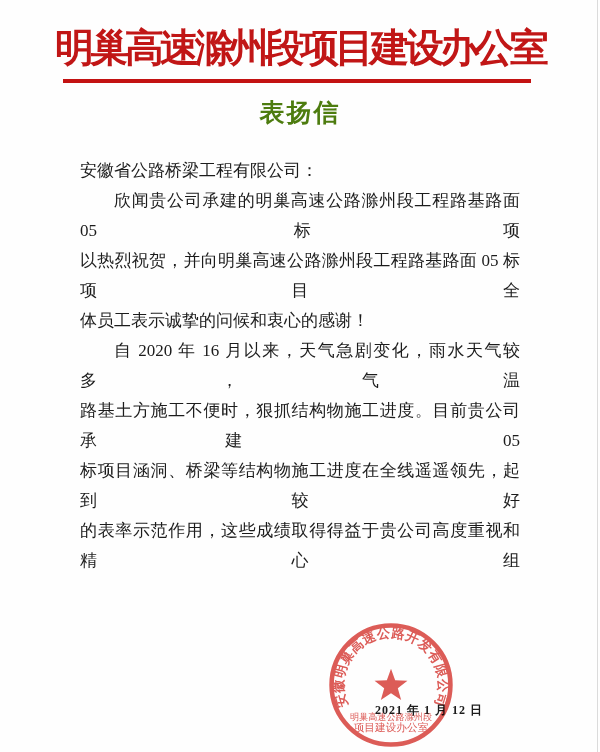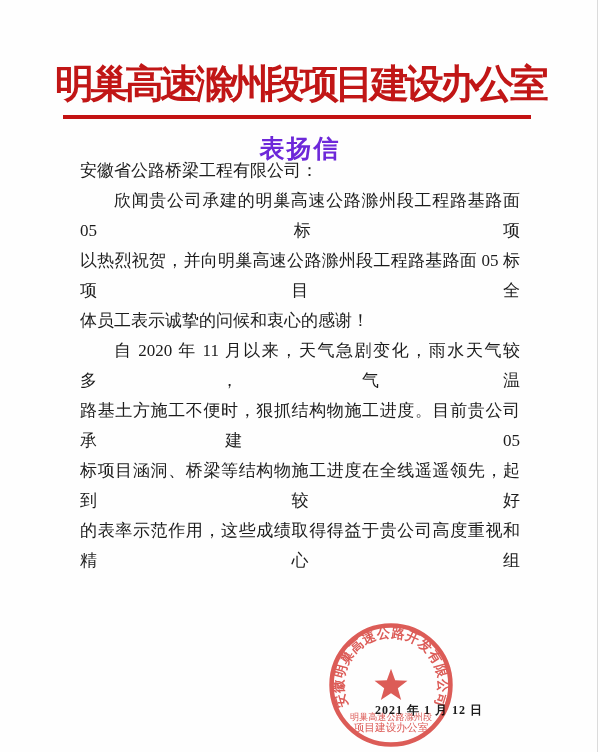--- a/index.html
+++ b/index.html
@@ -11,41 +11,41 @@
     background:#fefefe;
     overflow:hidden;
     font-family:"Liberation Serif","DejaVu Serif",serif;
     color:#1c1c1c;
   }
   .scan-edge {
     position:absolute; top:0; right:2px; width:1px; height:100%;
     background:#cccccc; opacity:.7;
   }
   .letterhead {
-    margin-top:60px;
+    margin-top:24px;
     text-align:center;
     font-size:39px;
     font-weight:bold;
     letter-spacing:-4px;
     color:#c11616;
     line-height:48px;
     font-family:"Liberation Serif","DejaVu Serif",serif;
   }
   .red-rule {
     width:468px; height:4px;
     margin:7px 0 0 63px;
     background:#c31212;
   }
   .doc-title {
     margin-top:13px;
     text-align:center;
     font-size:25px;
     font-weight:bold;
     letter-spacing:2px;
-    color:#6d28d9;
+    color:#4d7c0f;
     font-family:Liberation Sans, sans-serif;
   }
   .body-block {
     position:absolute;
     left:80px; top:156px;
     width:440px;
     font-size:17px;
     line-height:30px;
     letter-spacing:0;
   }
@@ -88,21 +88,21 @@
   <div class="red-rule"></div>
 
   <div class="doc-title">表扬信</div>
 
   <div class="body-block">
     <div class="body-line">安徽省公路桥梁工程有限公司：</div>
 
     <div class="body-line fill indent">欣闻贵公司承建的明巢高速公路滁州段工程路基路面 05 标项</div>
     <div class="body-line fill">以热烈祝贺，并向明巢高速公路滁州段工程路基路面 05 标项目全</div>
     <div class="body-line">体员工表示诚挚的问候和衷心的感谢！</div>
-    <div class="body-line fill indent">自 2020 年 11 月以来，天气急剧变化，雨水天气较多，气温</div>
+    <div class="body-line fill indent">自 2020 年 16 月以来，天气急剧变化，雨水天气较多，气温</div>
     <div class="body-line fill">路基土方施工不便时，狠抓结构物施工进度。目前贵公司承建 05</div>
     <div class="body-line fill">标项目涵洞、桥梁等结构物施工进度在全线遥遥领先，起到较好</div>
     <div class="body-line fill">的表率示范作用，这些成绩取得得益于贵公司高度重视和精心组</div>
 
   </div>
 
 
   <div class="date-line">2021 年 1 月 12 日</div>
 
   <svg class="seal" viewBox="0 0 126 126" xmlns="http://www.w3.org/2000/svg">

